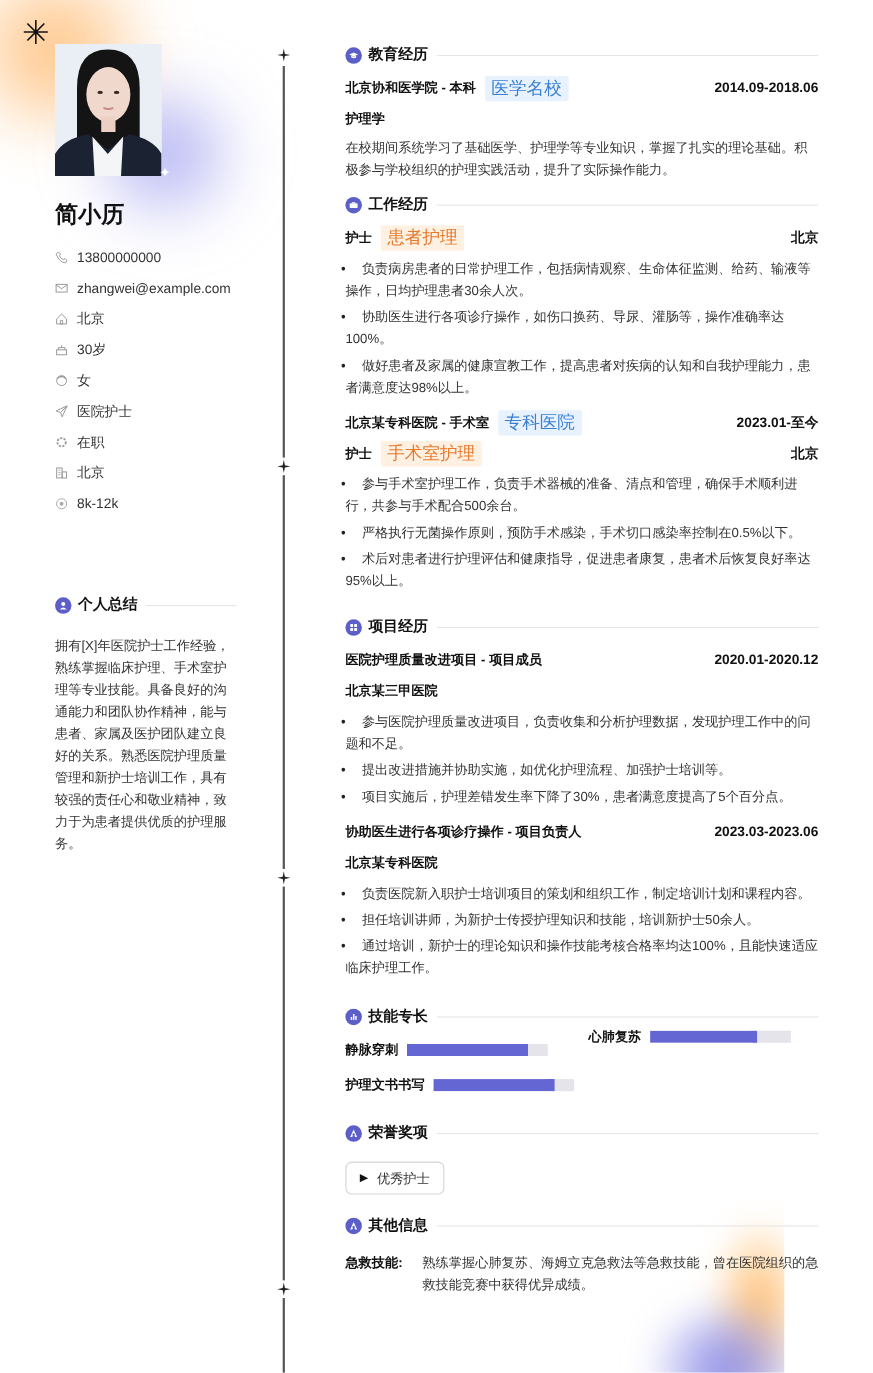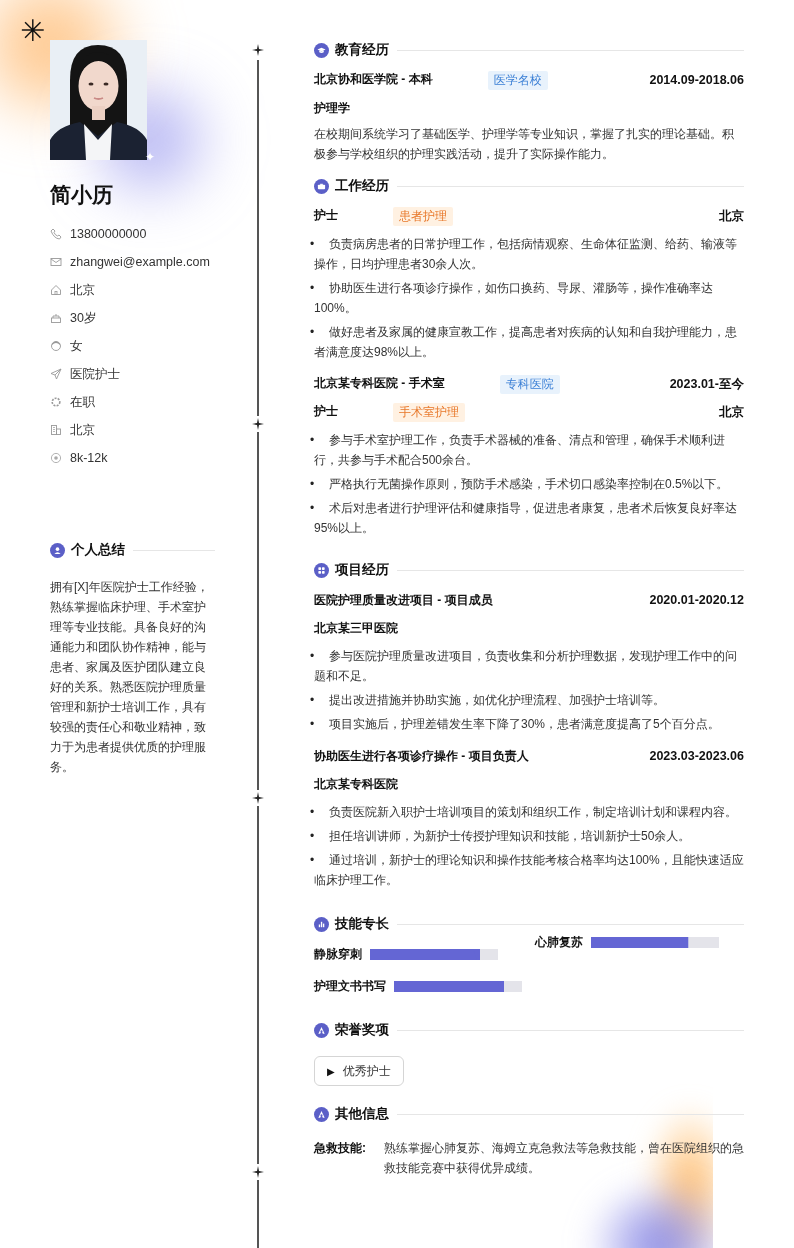--- a/index.html
+++ b/index.html
@@ -31,23 +31,23 @@
   .summary { position: absolute; left: 50px; top: 577px; width: 165px; font-size: 12px; line-height: 20px; color: #333; }
 
   .timeline { position: absolute; left: 257px; top: 60px; width: 2px; height: 1188px; background: #555; }
   .tl-star { position: absolute; left: 250px; width: 16px; height: 16px; background: #fff; display: flex; align-items: center; justify-content: center; }
   .tl-star svg { width: 12px; height: 12px; }
 
   .main { position: absolute; left: 314px; top: 40px; width: 430px; }
   .section { position: relative; }
   .sec-head { display: flex; align-items: center; height: 20px; }
   .row { display: flex; justify-content: space-between; align-items: center; height: 28px; font-size: 12px; }
-  .row .title { font-weight: bold; color: #111; display: flex; align-items: flex-start; gap: 47px; }
+  .row .title { font-weight: bold; color: #111; display: flex; align-items: center; }
   .row .date { font-weight: bold; color: #111; font-size: 12.5px; }
-  .tag { font-weight: normal; font-size: 12px; padding: 1px 6px; margin-left: 8px; border-radius: 2px; }
+  .tag { font-weight: normal; font-size: 16px; padding: 1px 6px; margin-left: 8px; border-radius: 2px; }
   .tag-blue { background: #e8f2fc; color: #3a7fd5; }
   .tag-orange { background: #fff1e2; color: #e8782a; }
   .desc { font-size: 12px; line-height: 20px; color: #333; margin-top: 2px; }
   .bullets { list-style: none; }
   .bullets li { font-size: 12px; line-height: 20px; color: #333; margin-top: 4px; text-indent: -2px; }
   .bullets li::before { content: "•"; display: inline-block; width: 17px; color: #222; }
 
   .skills { position: relative; height: 70px; }
   .skill { position: absolute; display: flex; align-items: center; font-size: 12px; font-weight: bold; color: #111; }
   .skill-bar { width: 128px; height: 11px; background: #e4e4ea; margin-left: 8px; position: relative; overflow: hidden; }

